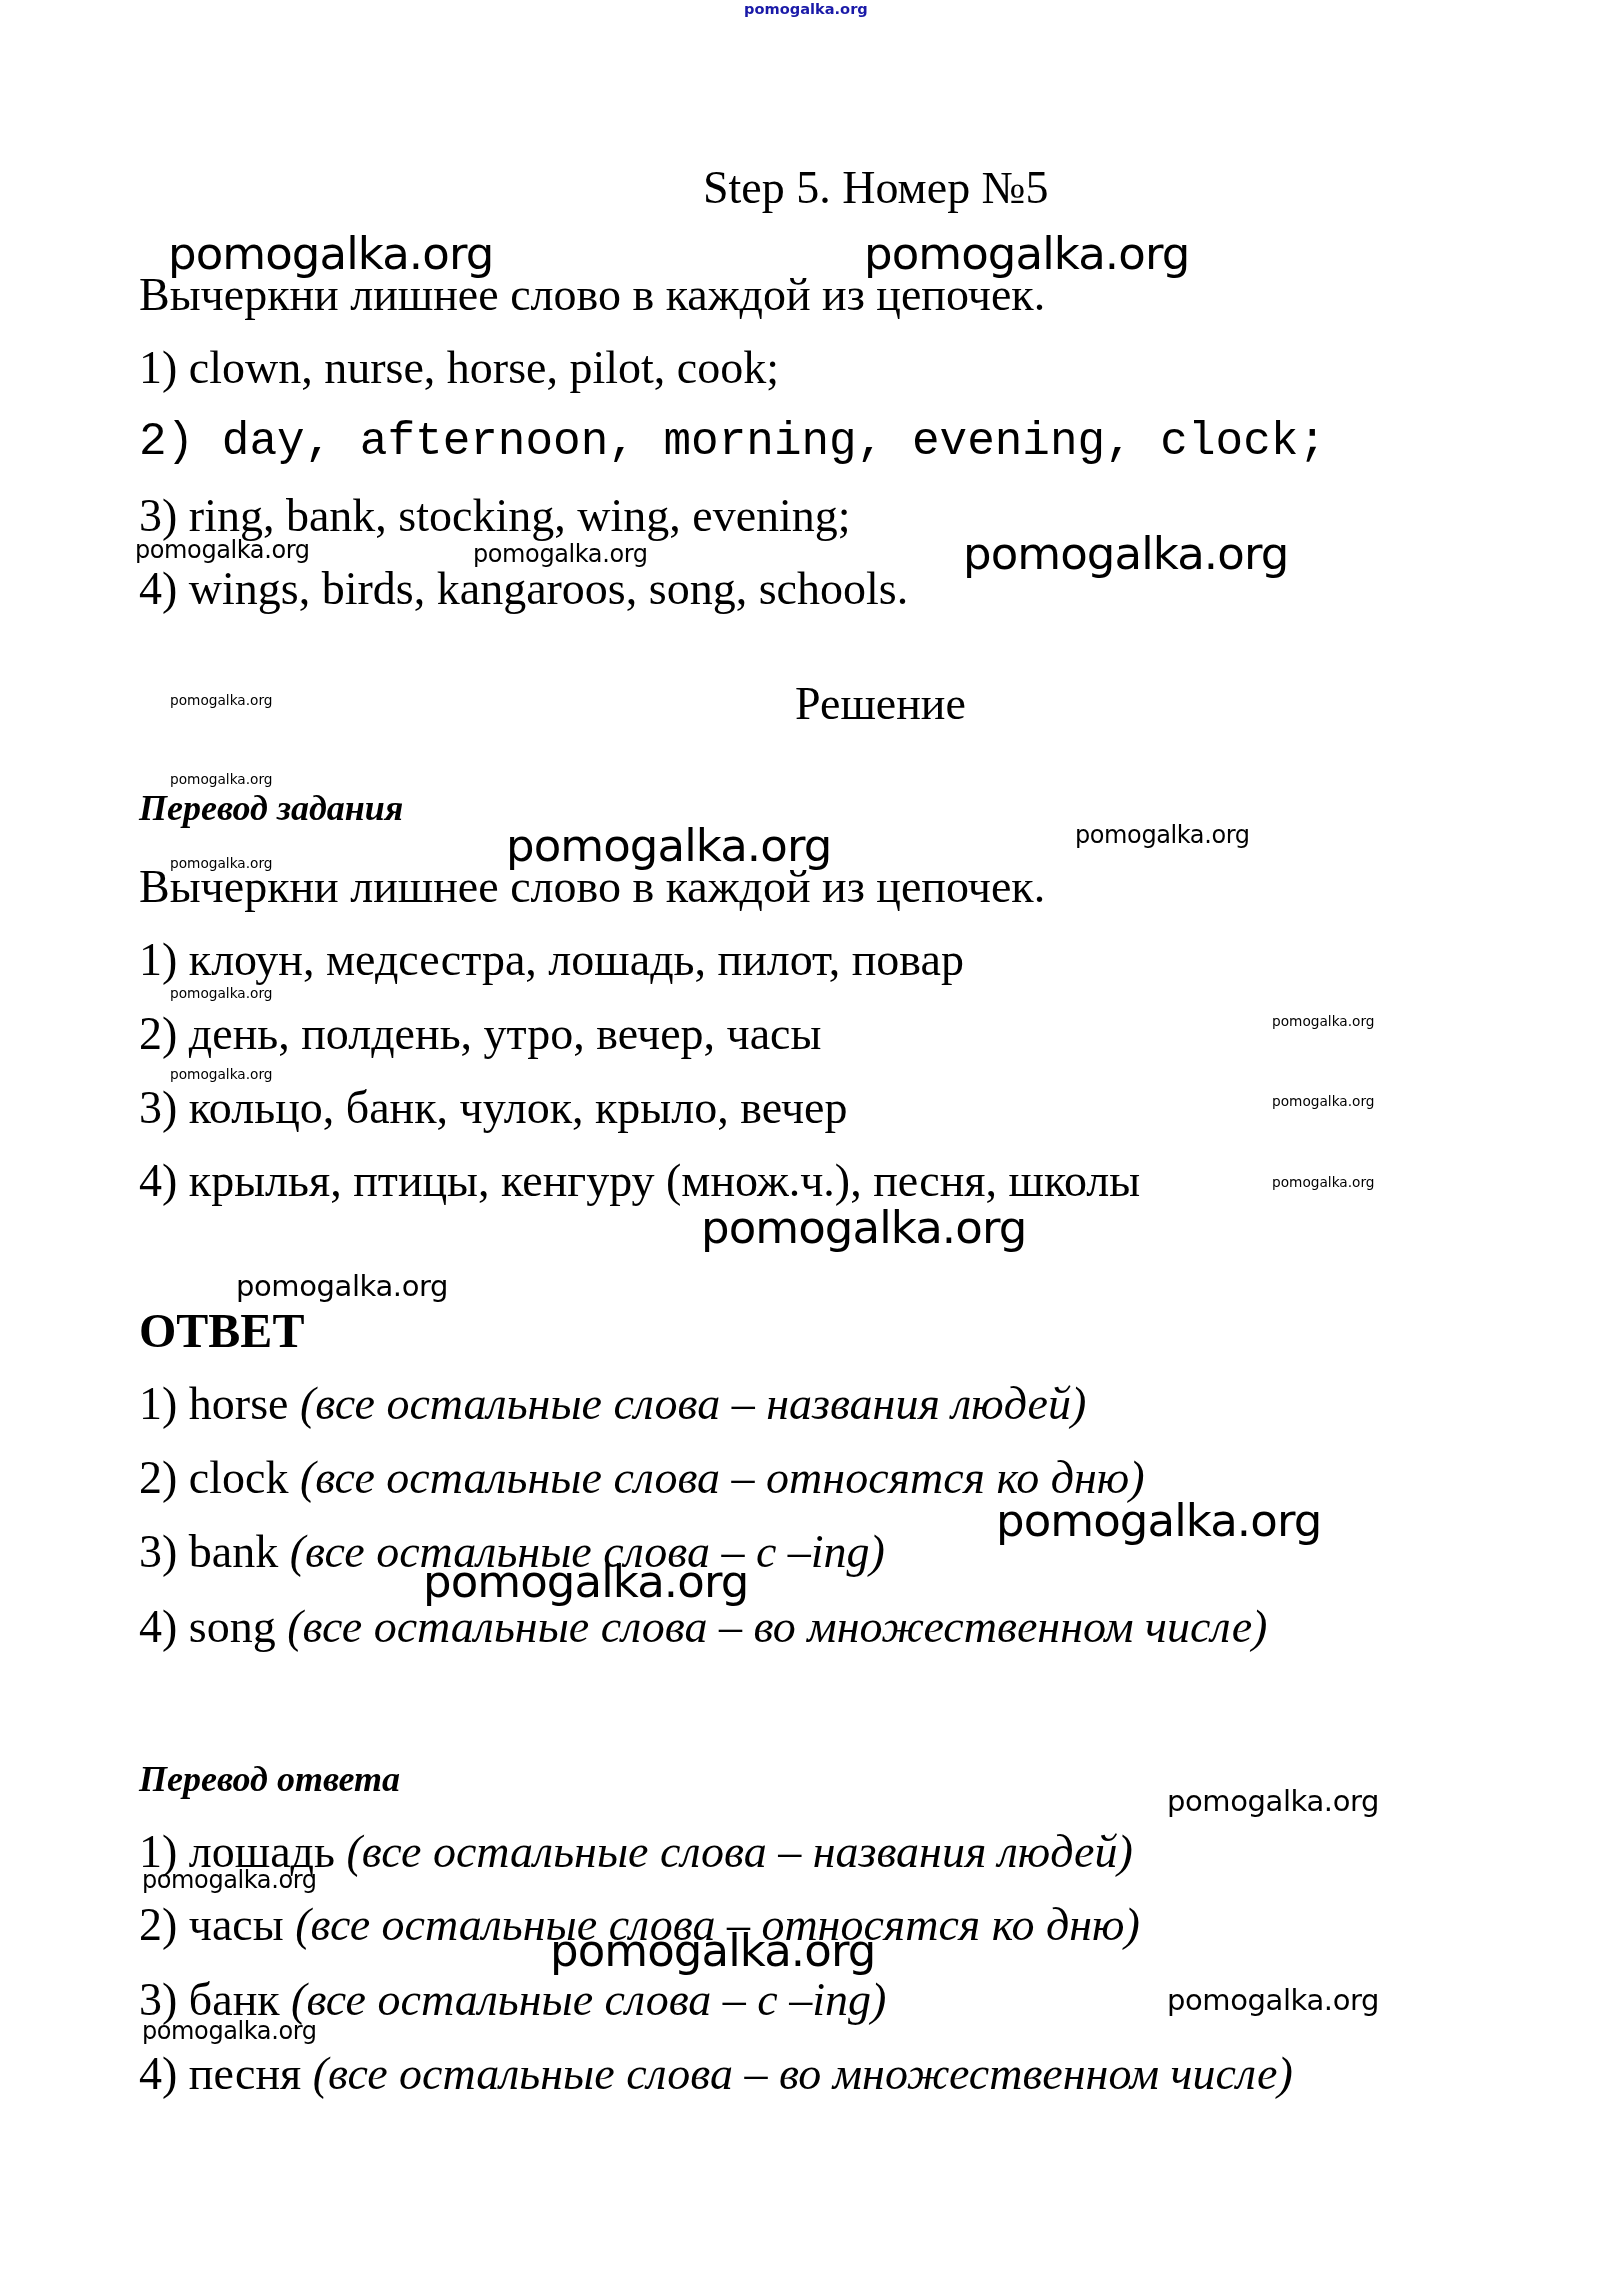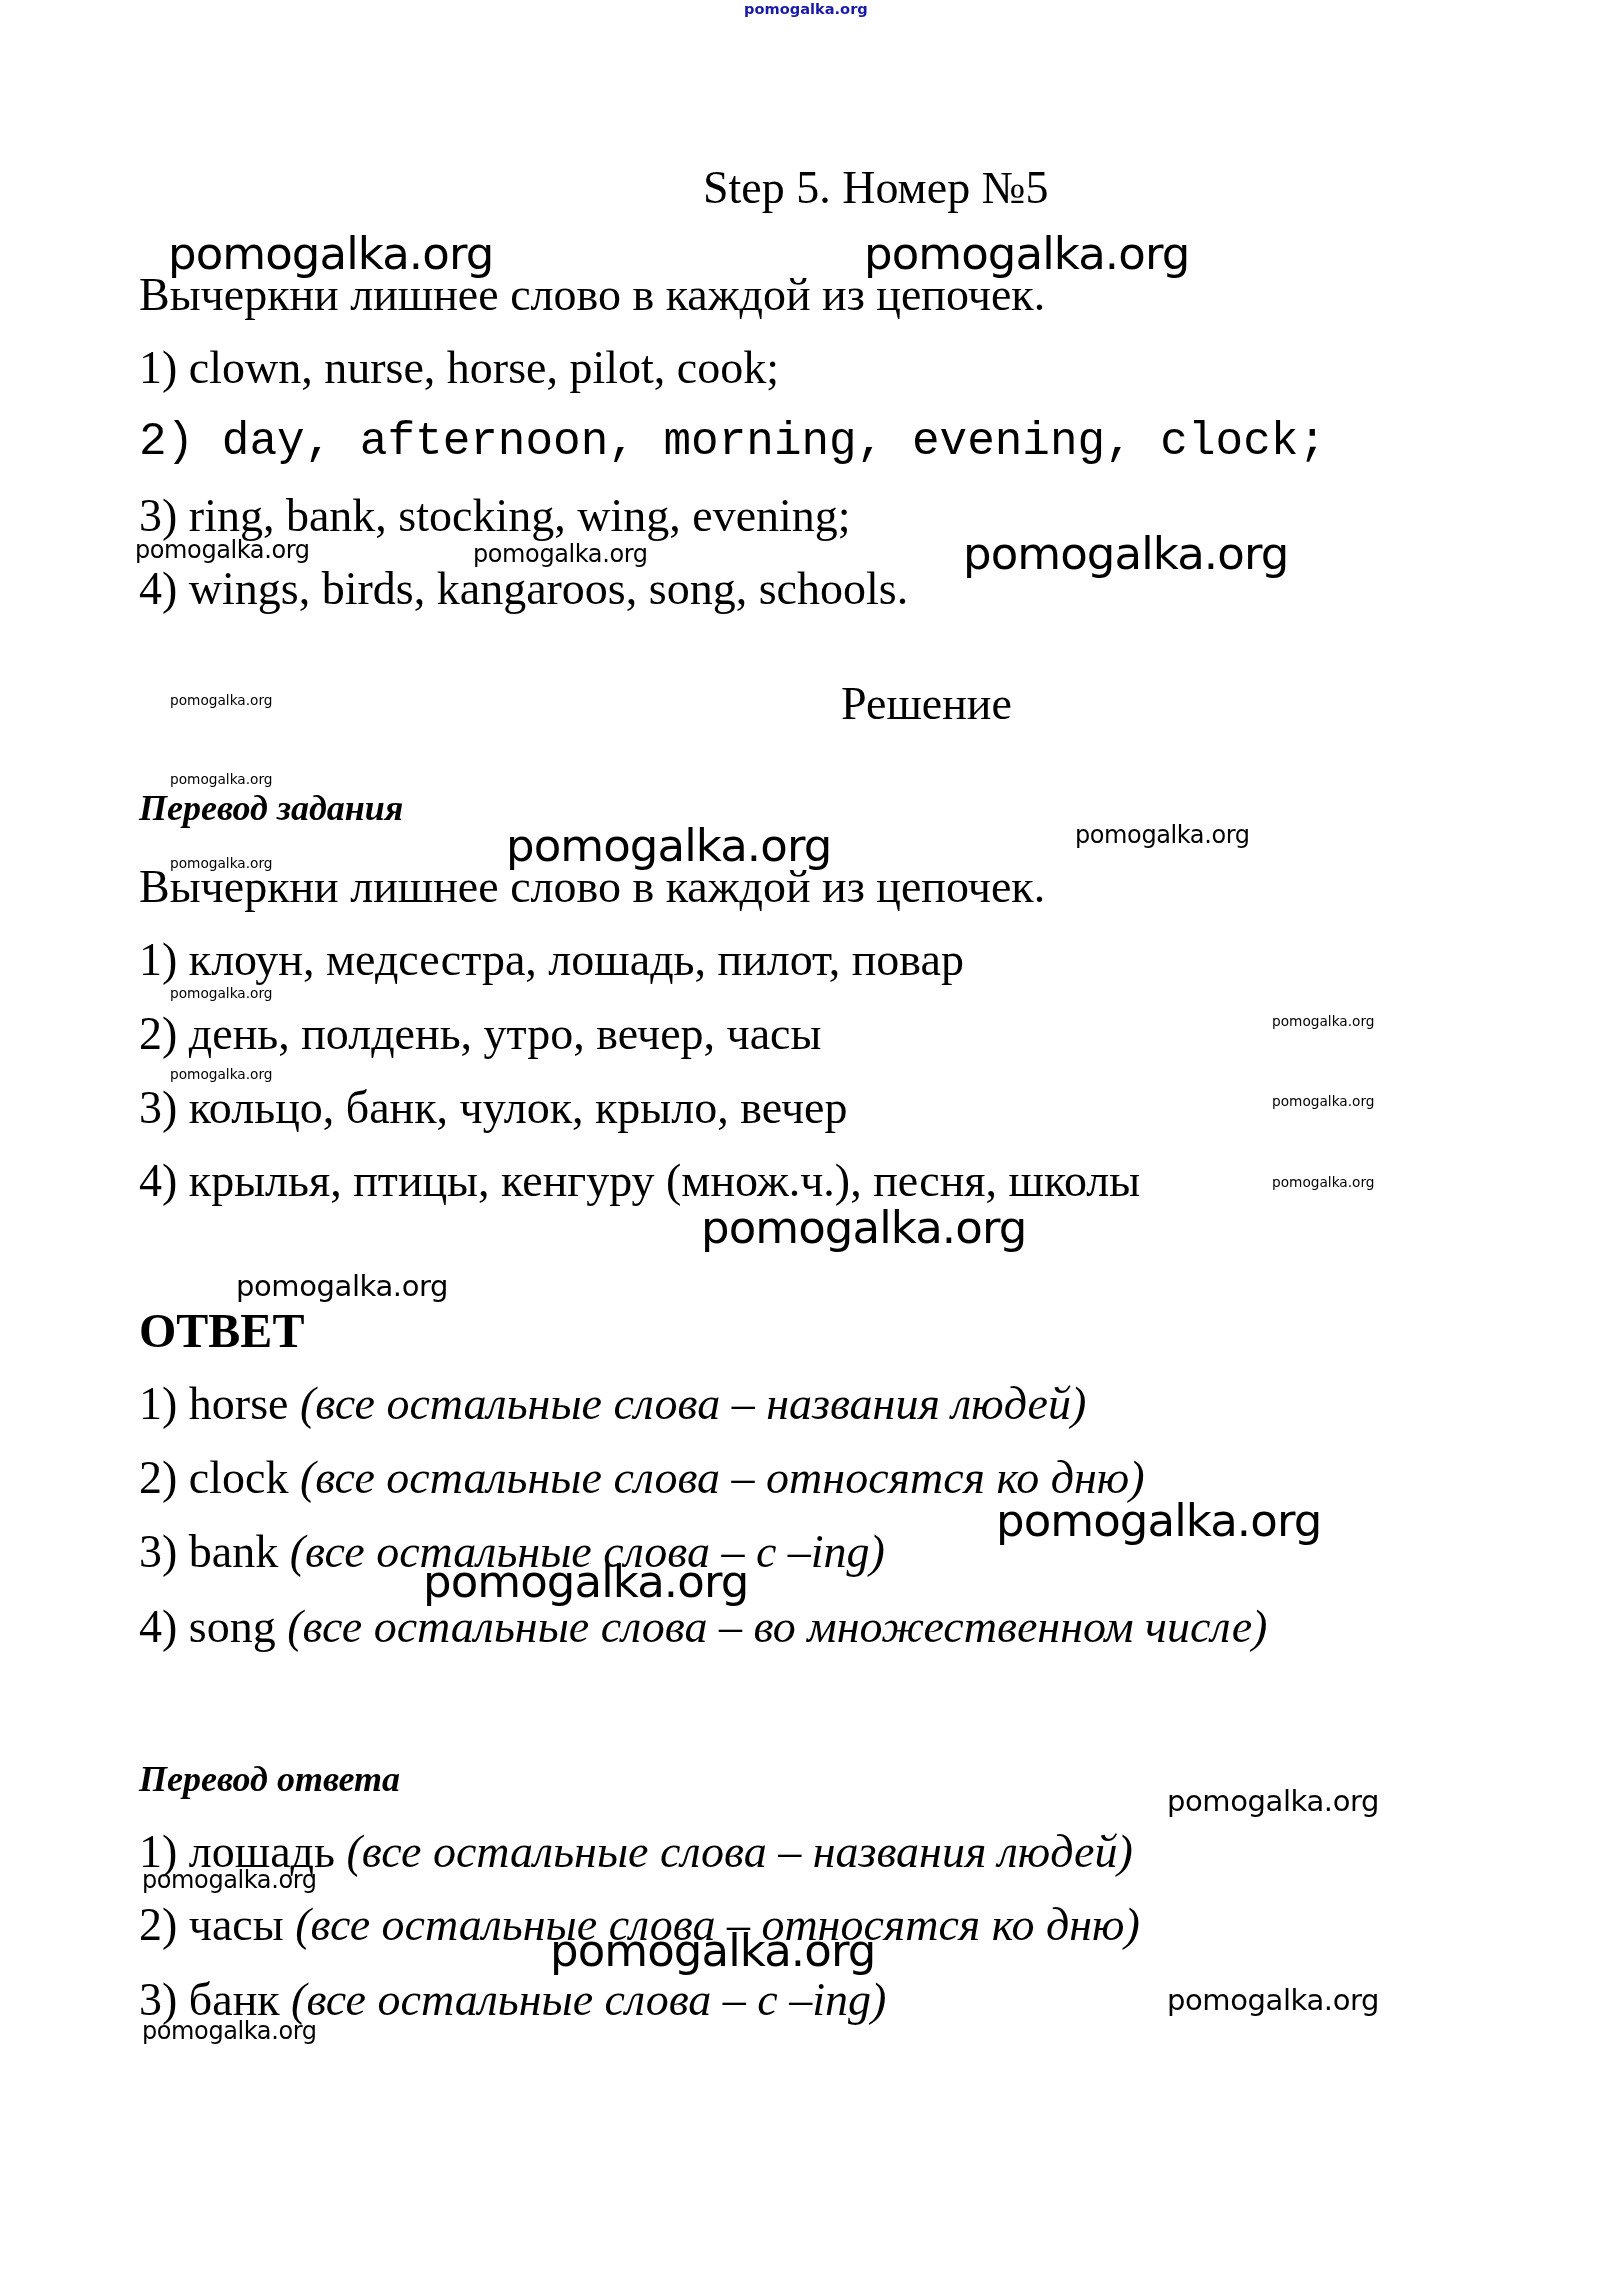--- a/index.html
+++ b/index.html
@@ -1,21 +1,21 @@
 <!DOCTYPE html>
 <html style="font-size:13.7px"><head>
 <meta charset="utf-8">
 <style>
   html, body { margin: 0; padding: 0; background: #ffffff; }
   body { width: 1601px; height: 2295px; position: relative; overflow: hidden; }
   .page { position: absolute; left: 0; top: 0; width: 1601px; height: 1972px; }
   .serif { font-family: "Liberation Serif", "DejaVu Serif", serif; color: #000; }
   .line { position: absolute; left: 139px; font-size: 46px; line-height: 1; white-space: nowrap; }
   .title { position: absolute; left: 703px; top: 161px; font-size: 46px; }
-  .center { position: absolute; left: 795px; top: 677px; font-size: 46px; margin-left: 46px; }
+  .center { position: absolute; left: 795px; top: 677px; font-size: 46px; }
   .h-it { font-style: italic; font-weight: bold; font-size: 36px; }
   .h-bold { font-weight: bold; font-size: 48px; }
   .it { font-style: italic; }
   .wm { position: absolute; font-family: "DejaVu Sans", "Liberation Sans", sans-serif; color: #000; white-space: nowrap; line-height: 1; }
   .wm.xl { font-size: 45px; letter-spacing: -0.9px; }
   .wm.md { font-size: 29px; letter-spacing: -0.4px; }
   .wm.sm { font-size: 24px; letter-spacing: -0.4px; }
   .wm.xs { font-size: 13.7px; }
   .wm.top { font-size: 14.6px; color: #1a1aa8; left: 744px; top: 1.7px; font-weight: bold; }
 </style>
@@ -67,20 +67,24 @@
     <span class="it">(все остальные слова – названия людей)</span>
   </div>
   <div class="serif line" style="top:1902px;">
     <span>2) часы</span>
     <span class="it">(все остальные слова – относятся ко дню)</span>
   </div>
   <div class="serif line" style="top:1977px;">
     <span>3) банк</span>
     <span class="it">(все остальные слова – с –ing)</span>
   </div>
+  <div class="serif line" style="top:2051px;">
+    <span>4) песня</span>
+    <span class="it">(все остальные слова – во множественном числе)</span>
+  </div>
 
   <div class="wm xl" style="left:168px; top:231px;">pomogalka.org</div>
   <div class="wm xl" style="left:864px; top:231px;">pomogalka.org</div>
   <div class="wm sm" style="left:135px; top:538px;">pomogalka.org</div>
   <div class="wm sm" style="left:473px; top:542px;">pomogalka.org</div>
   <div class="wm xl" style="left:963px; top:531px;">pomogalka.org</div>
   <div class="wm xs" style="left:170px; top:694px;">pomogalka.org</div>
   <div class="wm xs" style="left:170px; top:773px;">pomogalka.org</div>
   <div class="wm xl" style="left:506px; top:823px;">pomogalka.org</div>
   <div class="wm sm" style="left:1075px; top:823px;">pomogalka.org</div>

